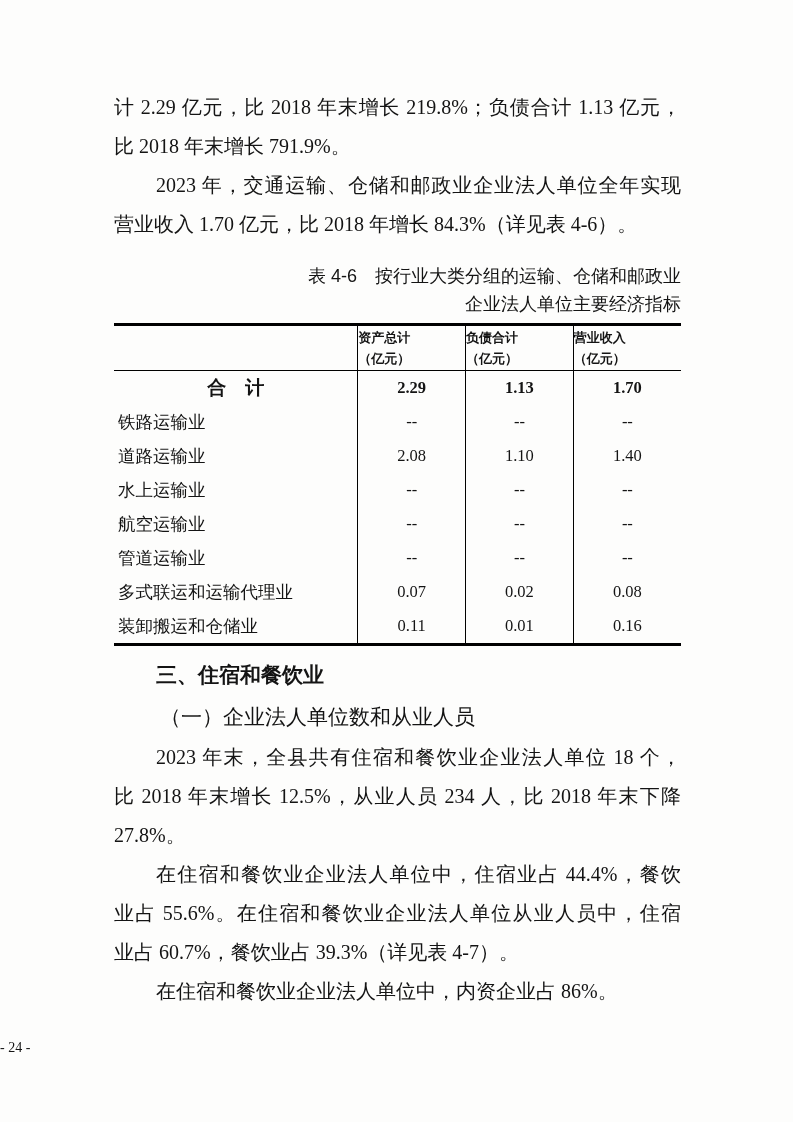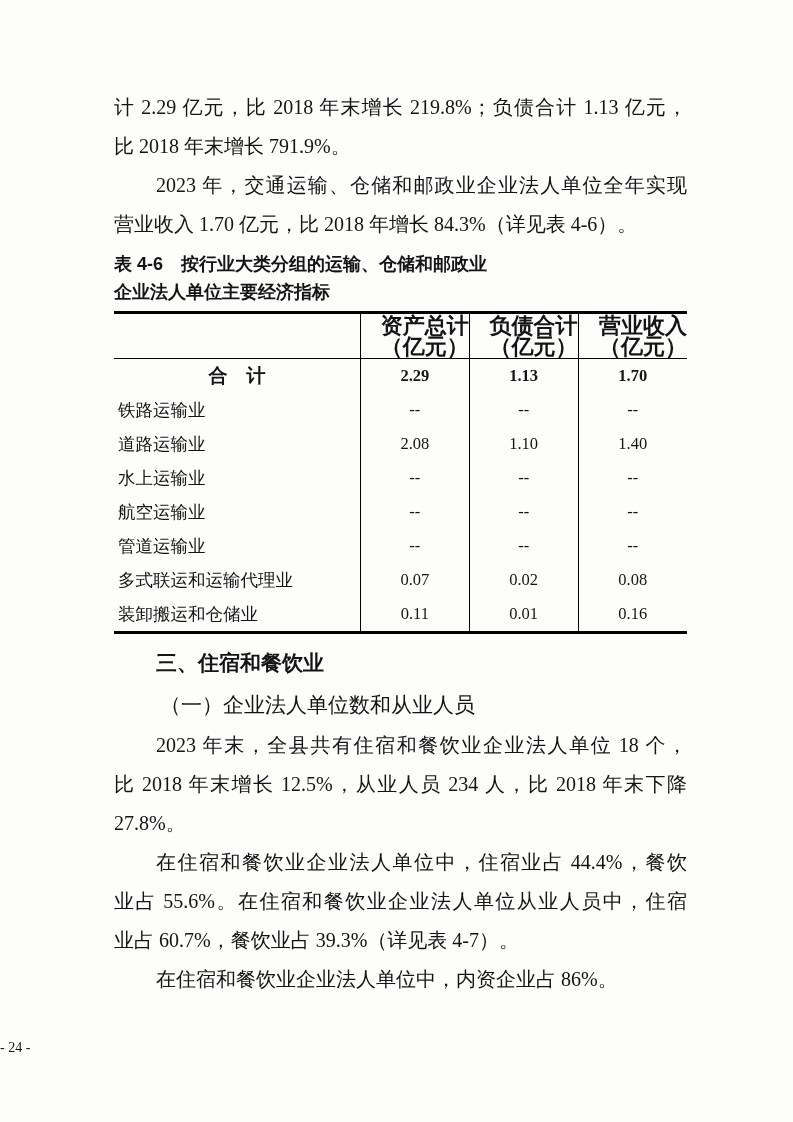--- a/index.html
+++ b/index.html
@@ -8,65 +8,65 @@
     width:793px; height:1122px;
     margin:0 auto;
     background:#fdfdfc;
     color:#141414;
     font-family:"Liberation Serif","DejaVu Serif",serif;
     overflow:hidden;
     box-shadow:0 0 6px rgba(0,0,0,.25);
   }
   .content {
     position:absolute;
-    left:114px; right:106px; top:88px;
+    left:114px; right:112px; top:88px;
   }
   .line {
     font-size:20px;
     line-height:39px;
     height:39px;
     overflow:hidden;
   }
   .line.j {                 
     text-align:justify;
     text-align-last:justify;
   }
   .line.ind { text-indent:42px; }
 
   
   .tbl-title {
-    margin-top:6px;
-    text-align:left;
+    margin-top:18px;
+    text-align:right;
     font-family:"Liberation Sans","DejaVu Sans",sans-serif;
-    font-weight:bold;
+    font-weight:normal;
     font-size:18px;
     line-height:28px;
   }
 
   
   table.t46 {
     width:100%;
     border-collapse:collapse;
     table-layout:fixed;
     margin-top:5px;
     border-top:3px solid #000;
     border-bottom:3px solid #000;
   }
   table.t46 col.c-label { width:43%; }
   table.t46 col.c-val   { width:19%; }
   table.t46 td { padding:0; }
   table.t46 .v { border-right:1.5px solid #000; }   
   table.t46 thead td {
     height:44px;
     border-bottom:1.5px solid #000;
-    text-align:right;
+    text-align:left;
     vertical-align:middle;
     font-family:"Liberation Sans","DejaVu Sans",sans-serif;
     font-weight:bold;
-    font-size:22px;
+    font-size:13px;
     line-height:21px;
   }
   table.t46 tbody td {
     height:34px;
     vertical-align:middle;
     text-align:center;
     font-size:16.5px;
   }
   table.t46 tbody td.lbl {
     text-align:left;

